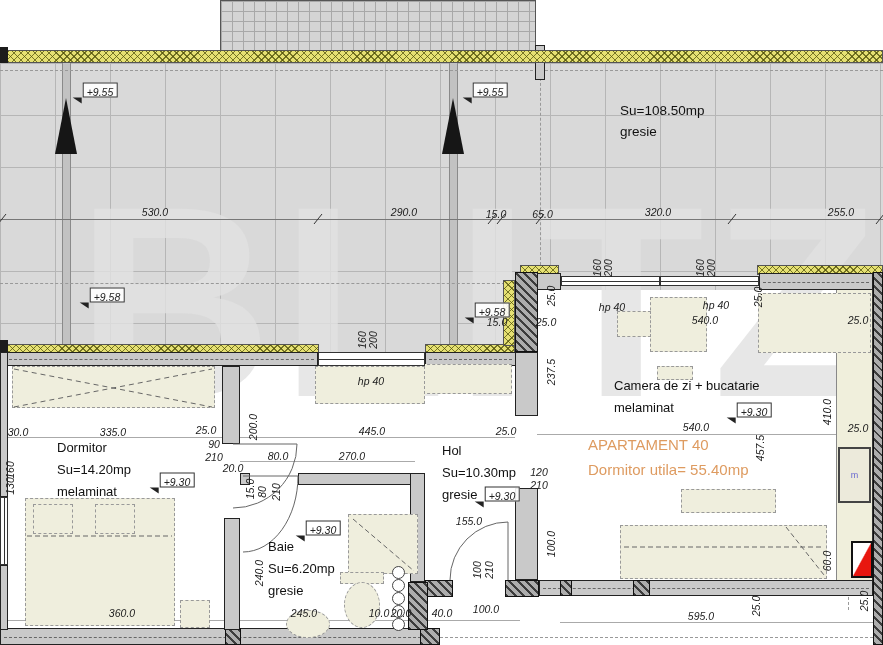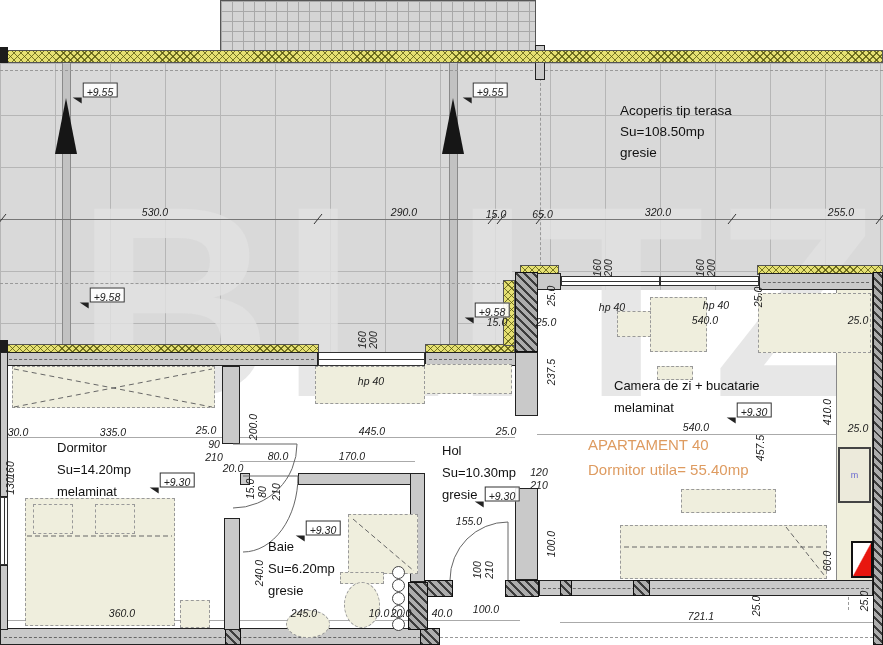--- a/index.html
+++ b/index.html
@@ -177,21 +177,20 @@
       <line x1="314" y1="224" x2="322" y2="214"></line>
       <line x1="488" y1="224" x2="496" y2="214"></line>
       <line x1="497" y1="224" x2="505" y2="214"></line>
       <line x1="536" y1="224" x2="544" y2="214"></line>
       <line x1="728" y1="224" x2="736" y2="214"></line>
       <line x1="876" y1="224" x2="884" y2="214"></line>
     </g>
   </svg>
 
   <div class="roof-label" style="left:620px;top:100px">
-    <div>Acoperis tip terasa</div>
     <div>Su=108.50mp</div>
     <div>gresie</div>
   </div>
 
   <div class="room-label" style="left:57px;top:437px">
     <div>Dormitor</div>
     <div>Su=14.20mp</div>
     <div>melaminat</div>
   </div>
 
@@ -247,40 +246,40 @@
       <span class="dim" style="left: 214px; top: 457px;">210</span>
       <span class="dim" style="left: 233px; top: 468px;">20.0</span>
       <span class="dim rot" style="left: 253px; top: 427px;">200.0</span>
       <span class="dim" style="left: 372px; top: 431px;">445.0</span>
       <span class="dim" style="left: 506px; top: 431px;">25.0</span>
       <span class="dim" style="left: 696px; top: 427px;">540.0</span>
       <span class="dim rot" style="left: 827px; top: 412px;">410.0</span>
       <span class="dim rot" style="left: 760px; top: 448px;">457.5</span>
       <span class="dim" style="left: 858px; top: 428px;">25.0</span>
       <span class="dim" style="left: 278px; top: 456px; text-align: right;">80.0</span>
-      <span class="dim" style="left: 352px; top: 456px;">170.0</span>
+      <span class="dim" style="left: 352px; top: 456px;">270.0</span>
       <span class="dim rot" style="left: 250px; top: 489px;">15.0</span>
       <span class="dim rot" style="left: 262px; top: 492px;">80</span>
       <span class="dim rot" style="left: 276px; top: 492px;">210</span>
       <span class="dim" style="left: 539px; top: 472px;">120</span>
       <span class="dim" style="left: 539px; top: 485px;">210</span>
       <span class="dim" style="left: 469px; top: 521px;">155.0</span>
       <span class="dim rot" style="left: 477px; top: 570px;">100</span>
       <span class="dim rot" style="left: 489px; top: 570px;">210</span>
       <span class="dim rot" style="left: 551px; top: 544px;">100.0</span>
       <span class="dim rot" style="left: 10px; top: 470px;">160</span>
       <span class="dim rot" style="left: 10px; top: 486px;">130</span>
       <span class="dim rot" style="left: 259px; top: 573px;">240.0</span>
       <span class="dim" style="left: 122px; top: 613px;">360.0</span>
       <span class="dim" style="left: 304px; top: 613px;">245.0</span>
       <span class="dim" style="left: 379px; top: 613px;">10.0</span>
       <span class="dim" style="left: 401px; top: 613px;">20.0</span>
       <span class="dim" style="left: 442px; top: 613px;">40.0</span>
       <span class="dim" style="left: 486px; top: 609px;">100.0</span>
-      <span class="dim" style="left: 701px; top: 616px;">721.1</span>
+      <span class="dim" style="left: 701px; top: 616px;">595.0</span>
       <span class="dim rot" style="left: 756px; top: 606px;">25.0</span>
       <span class="dim rot" style="left: 827px; top: 561px;">60.0</span>
       <span class="dim rot" style="left: 864px; top: 601px;">25.0</span>
     </div>
   <div class="abs" style="left:0;top:0;width:883px;height:645px;z-index:7;pointer-events:none">
       <span class="lvl" style="left: 100px; top: 90px;"><i class="flag"></i><b>+9.55</b></span>
       <span class="lvl" style="left: 490px; top: 90px;"><i class="flag"></i><b>+9.55</b></span>
       <span class="lvl" style="left: 107px; top: 295px;"><i class="flag"></i><b>+9.58</b></span>
       <span class="lvl" style="left: 492px; top: 310px;"><i class="flag"></i><b>+9.58</b></span>
       <span class="lvl" style="left: 177px; top: 480px;"><i class="flag"></i><b>+9.30</b></span>

